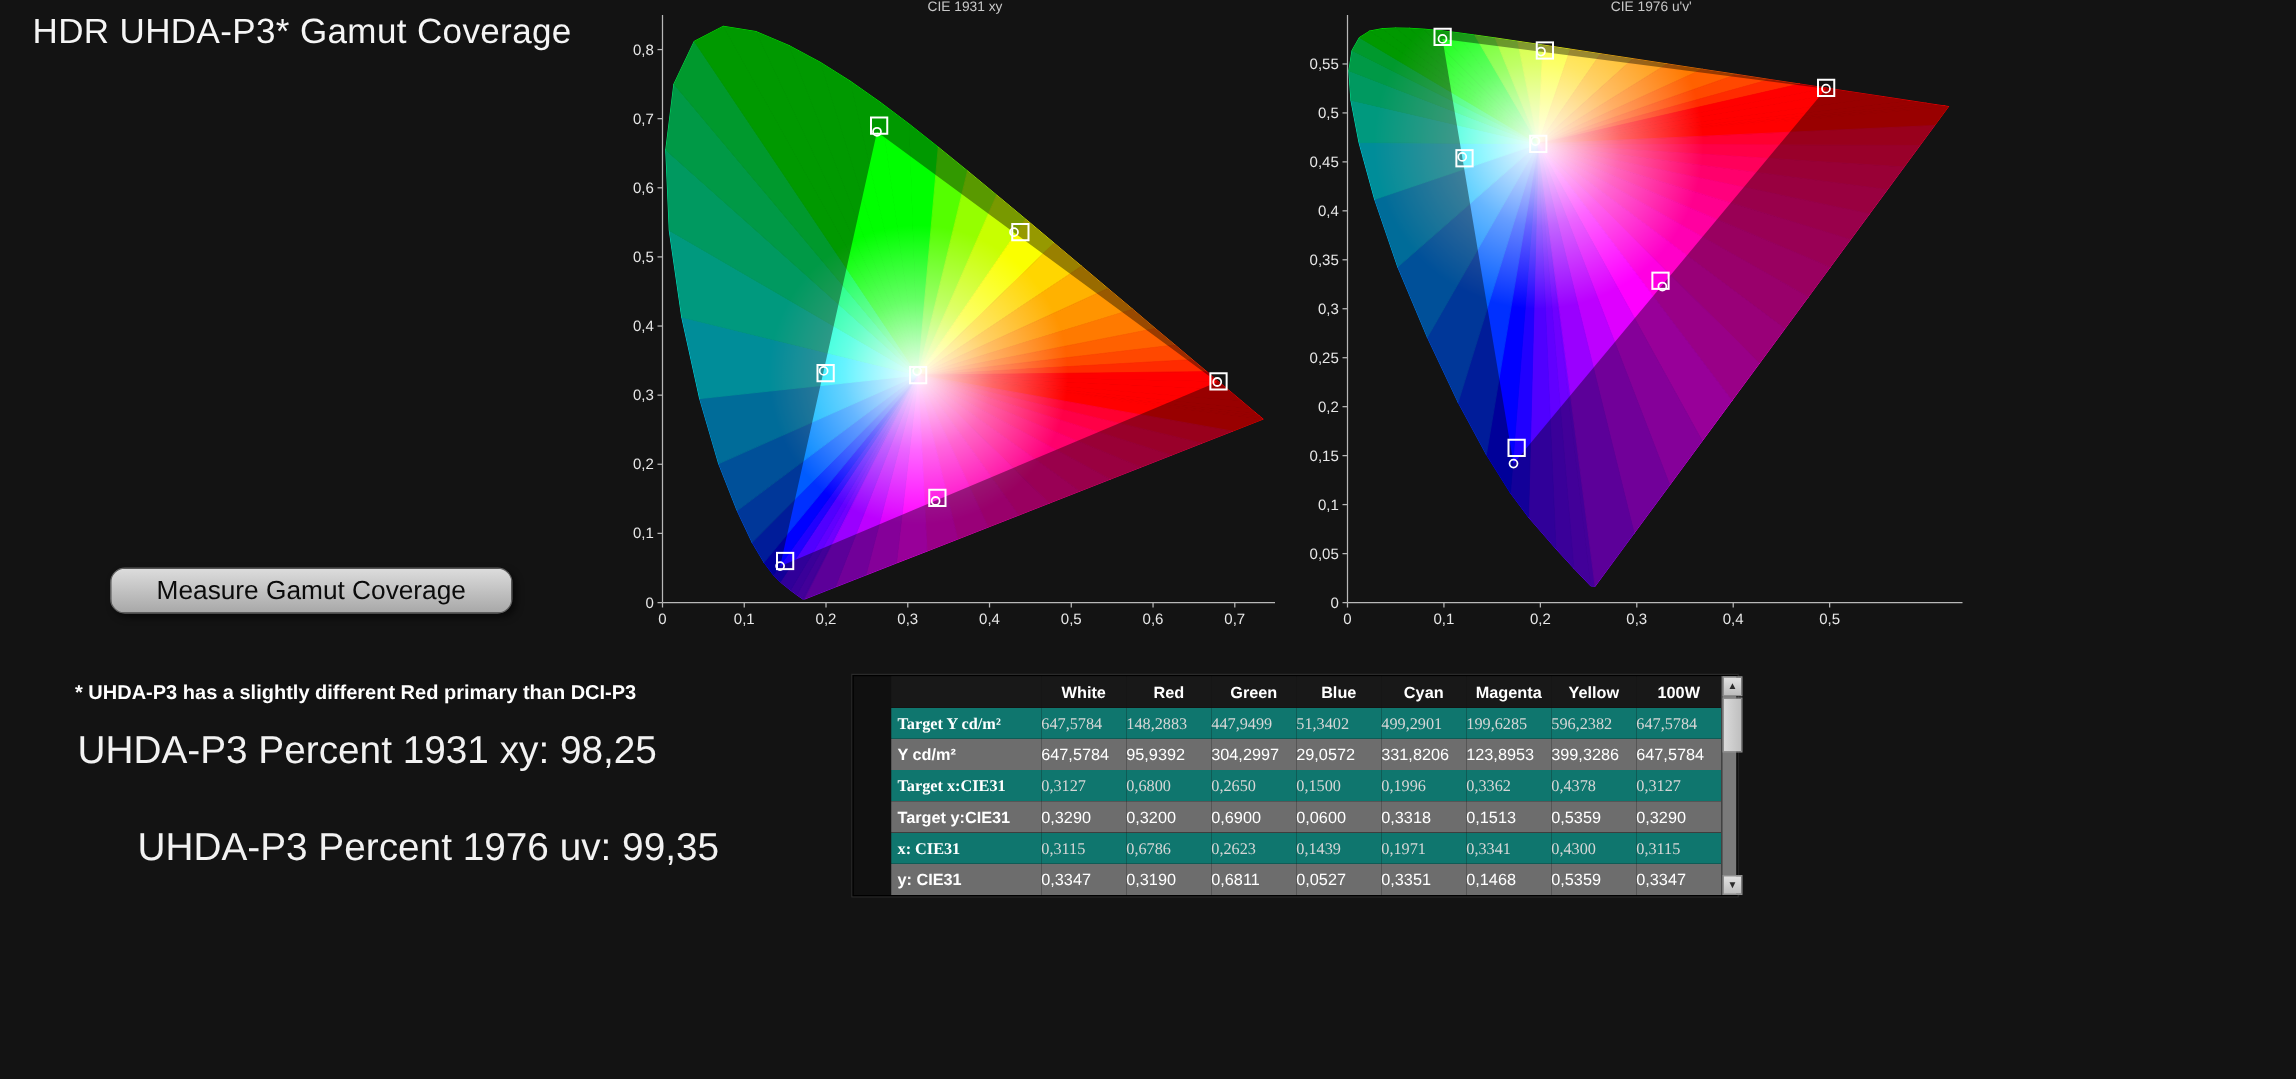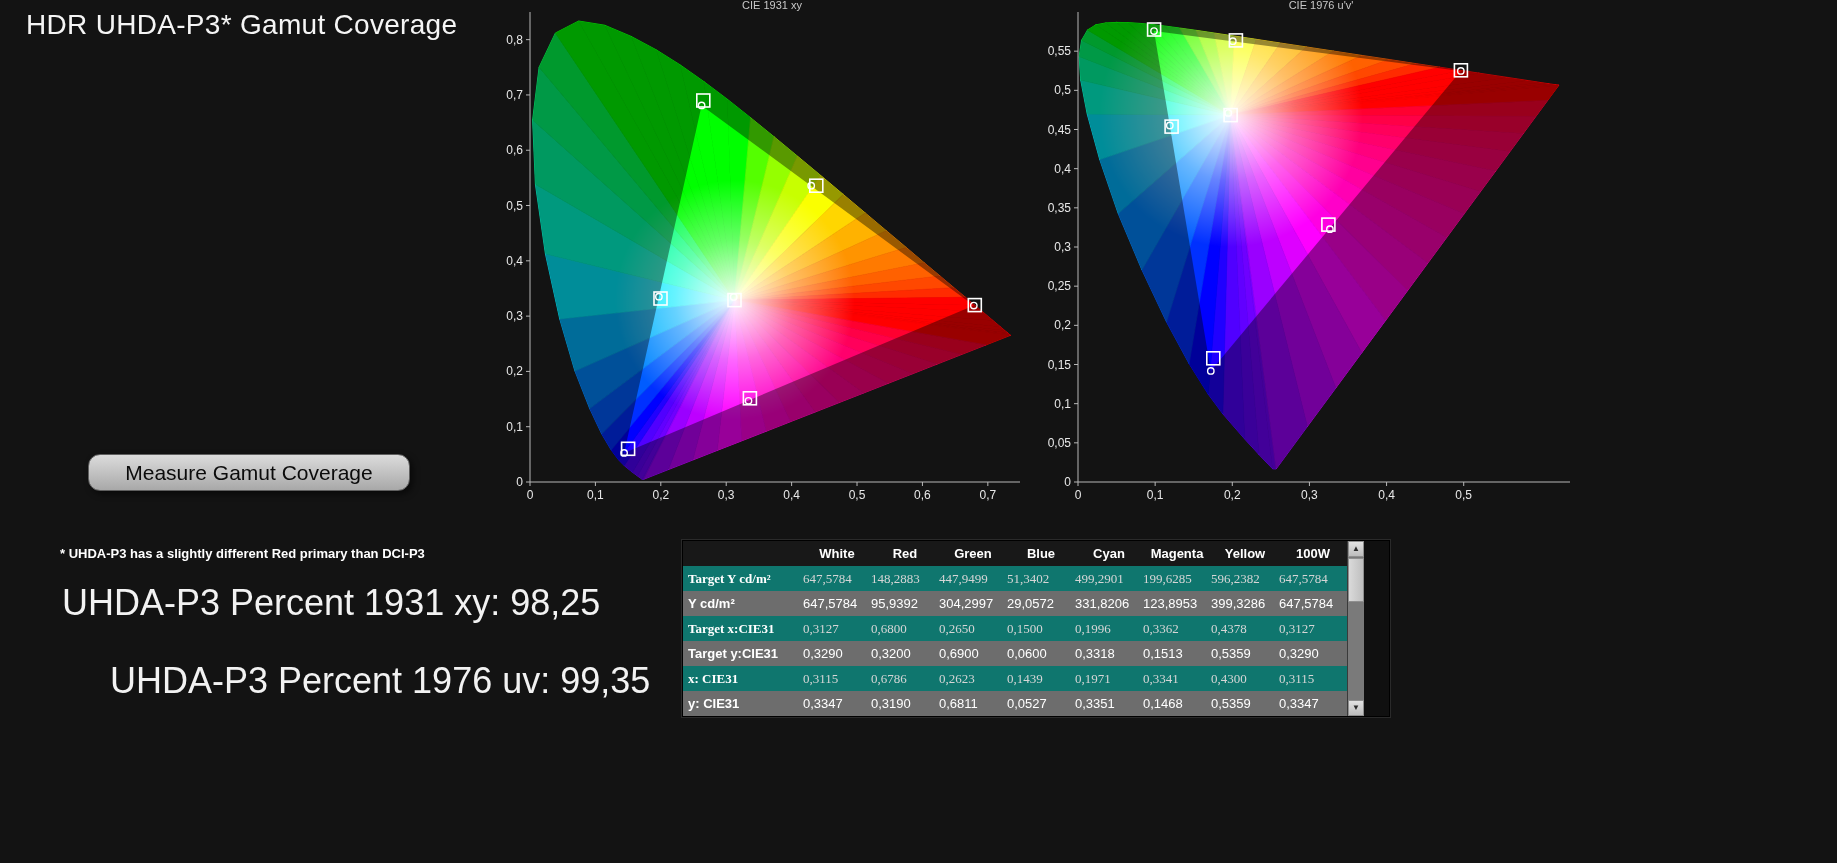--- a/index.html
+++ b/index.html
@@ -19,30 +19,31 @@
   .measure-btn {
     position:absolute; left:88px; top:454px; width:322px; height:37px;
     font-family:"Liberation Sans", sans-serif; font-size:21px; color:#0b0b0b;
     background:linear-gradient(#dcdcdc,#a8a8a8);
     border:1px solid #5f5f5f; border-radius:12px;
     box-shadow:3px 3px 6px rgba(0,0,0,.55);
     cursor:pointer;
   }
   .footnote {
     position:absolute; left:60px; top:546px;
-    font-size:13px; font-weight:bold; color:#fff;
-  }
-  .result { position:absolute; left:62px; font-size:36px; color:#f2f2f2;text-align:right; }
+    font-size:16px; font-weight:bold; color:#fff;
+  }
+  .result { position:absolute; left:62px; font-size:31px; color:#f2f2f2;text-align:right; }
   .result-1931 { top:582px; }
   .result-1976 { top:660px;margin-left:48px; }
 
   .table-wrap {
     position:absolute; left:682px; top:540px; width:708px; height:177px;
     display:flex; background:#101010; border:1px solid #000;
     box-shadow:0 0 0 1px #2a2a2a;
+    padding-left:30px;
   }
   table { border-collapse:collapse; table-layout:fixed; width:664px; font-size:13px; }
   th,td { height:25px; overflow:hidden; white-space:nowrap; }
   th.lbl { width:120px; text-align:left; padding-left:5px; font-weight:bold; color:#fff; }
   th.colh { width:68px; font-weight:bold; color:#fff; background:#181818; text-align:center; }
   th.corner { background:#181818; }
   td { width:68px; text-align:left; }
   tr.dark  { background:#0f766e;font-family:Liberation Serif, serif; }
   tr.dark td { color:#d6d6d6; }
   tr.light { background:#6d6d6d; }

